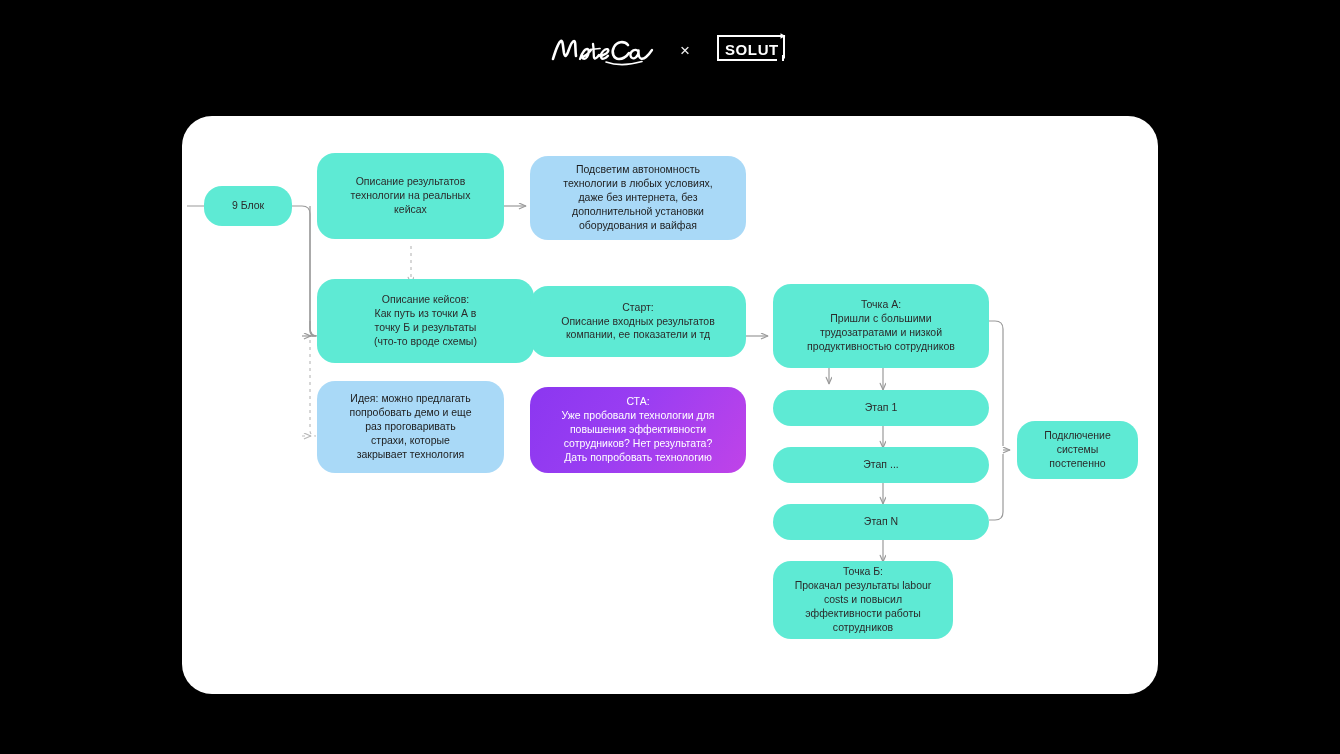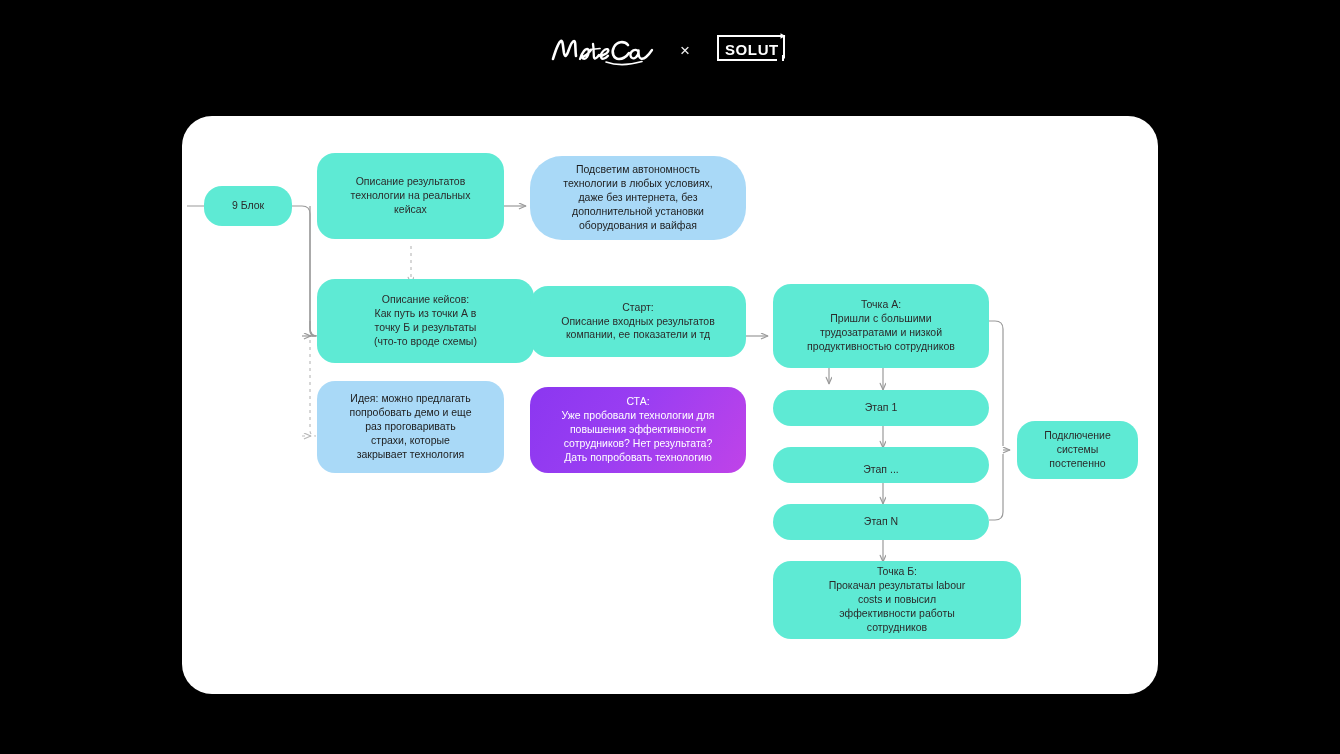--- a/index.html
+++ b/index.html
@@ -134,21 +134,21 @@
       <div class="node" style="left:22px;top:70px;width:88px;height:40px;">
         <span>9 Блок</span>
       </div>
 
       <div class="node" style="left:135px;top:37px;width:187px;height:86px;">
         <span>Описание результатов
 технологии на реальных
 кейсах</span>
       </div>
 
-      <div class="node blue" style="left:348px;top:40px;width:216px;height:84px;border-radius:32px;">
+      <div class="node blue" style="left:348px;top:40px;width:216px;height:84px;">
         <span>Подсветим автономность
 технологии в любых условиях,
 даже без интернета, без
 дополнительной установки
 оборудования и вайфая</span>
       </div>
 
       <div class="node" style="left:135px;top:163px;width:217px;height:84px;">
         <span>Описание кейсов:
 Как путь из точки А в
@@ -182,35 +182,35 @@
         <span>Точка А:
 Пришли с большими
 трудозатратами и низкой
 продуктивностью сотрудников</span>
       </div>
 
       <div class="node" style="left:591px;top:274px;width:216px;height:36px;">
         <span>Этап 1</span>
       </div>
 
-      <div class="node" style="left:591px;top:331px;width:216px;height:36px;align-items:flex-end;">
+      <div class="node" style="left:591px;top:331px;width:216px;height:36px;">
         <span>Этап ...</span>
       </div>
 
       <div class="node" style="left:835px;top:305px;width:121px;height:58px;">
         <span>Подключение
 системы
 постепенно</span>
       </div>
 
       <div class="node" style="left:591px;top:388px;width:216px;height:36px;">
         <span>Этап N</span>
       </div>
 
-      <div class="node" style="left:591px;top:445px;width:248px;height:78px;">
+      <div class="node" style="left:591px;top:445px;width:180px;height:78px;">
         <span>Точка Б:
 Прокачал результаты labour
 costs и повысил
 эффективности работы
 сотрудников</span>
       </div>
 
     </div>
   </div>
 

